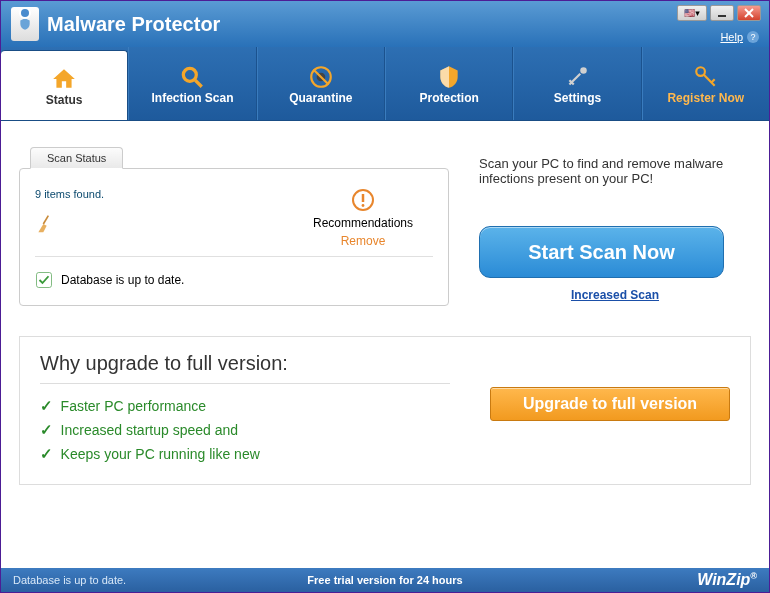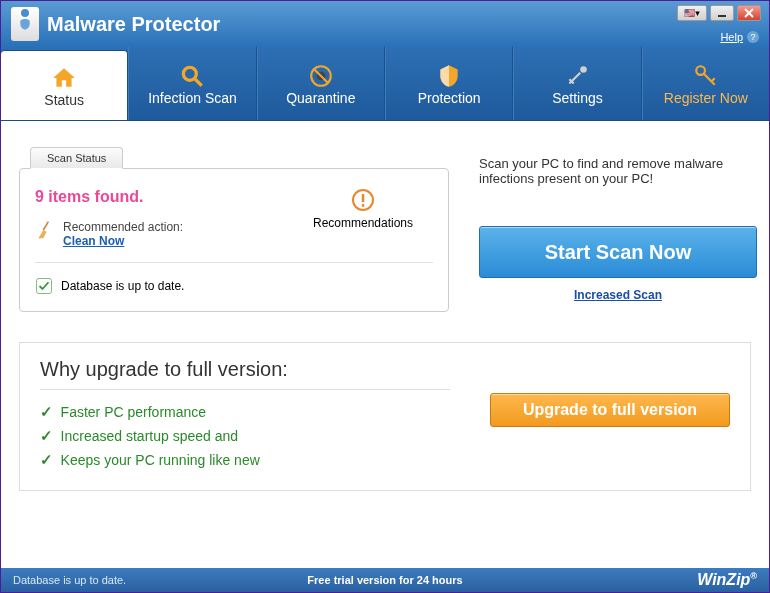--- a/index.html
+++ b/index.html
@@ -11,52 +11,52 @@
 .titlebar-icon svg { width: 14px; height: 14px; }
 .app-title { color: #fff; font-size: 20px; font-weight: bold; }
 .window-controls { position: absolute; right: 8px; top: 4px; display: flex; gap: 3px; align-items: center; }
 .flag-btn { width: 30px; height: 16px; background: linear-gradient(to bottom, #f0f0f0, #d0d0d0); border: 1px solid #999; border-radius: 2px; display: inline-flex; align-items: center; justify-content: center; cursor: pointer; font-size: 9px; }
 .win-btn { width: 24px; height: 16px; background: linear-gradient(to bottom, #f0f0f0, #d0d0d0); border: 1px solid #999; border-radius: 2px; display: inline-flex; align-items: center; justify-content: center; cursor: pointer; }
 .win-btn.close { background: linear-gradient(to bottom, #f59a8e, #d4432f); color: #fff; font-weight: bold; }
 .help-row { position: absolute; right: 10px; bottom: 4px; display: flex; align-items: center; gap: 4px; }
 .help-link { color: #fff; font-size: 11px; text-decoration: underline; cursor: pointer; }
 
 .tabs { height: 74px; background: linear-gradient(to bottom, #2d6fb3, #1e5a9c); display: flex; border-bottom: 1px solid #194d85; }
-.tab { flex: 1; display: flex; flex-direction: column; align-items: center; justify-content: center; border-right: 1px solid #1b528e; border-left: 1px solid #3a7cbe; cursor: pointer; color: #fff; font-size: 14px; font-weight: normal; padding: 6px 0; }
+.tab { flex: 1; display: flex; flex-direction: column; align-items: center; justify-content: center; border-right: 1px solid #1b528e; border-left: 1px solid #3a7cbe; cursor: pointer; color: #fff; font-size: 12px; font-weight: bold; padding: 6px 0; }
 .tab.active { background: #fff; color: #333; border-radius: 4px 4px 0 0; margin-top: 3px; border: 1px solid #194d85; border-bottom: none; }
 .tab:first-child { border-left: none; }
 .tab:last-child { border-right: none; }
 .tab:last-child span:last-child { color: #ffb84d; }
 .tab-icon { width: 28px; height: 28px; display: flex; align-items: center; justify-content: center; }
 
 .content { flex: 1; background: #fff; padding: 0; display: flex; flex-direction: column; }
 
 .main-area { display: flex; padding: 25px 18px 10px 18px; gap: 30px; }
 .scan-status-card { width: 430px; border: 1px solid #ccc; border-radius: 4px; position: relative; padding: 15px 15px 10px 15px; }
 .scan-status-tab { position: absolute; top: -22px; left: 10px; background: linear-gradient(to bottom, #fcfcfc, #e9e9e9); border: 1px solid #ccc; border-bottom: 1px solid #fff; border-radius: 4px 4px 0 0; padding: 4px 16px; font-size: 11px; color: #333; }
 .last-scan { font-weight: bold; font-size: 14px; color: #222; }
-.items-found { color: #ec4899; font-weight: bold; font-size: 16px; margin-top: 4px; margin-bottom: 8px; }
+.items-found { color: #0c4a6e; font-weight: normal; font-size: 11px; margin-top: 4px; margin-bottom: 8px; }
 
 .scan-row { display: flex; align-items: flex-start; }
 .scan-left { flex: 1; display: flex; align-items: flex-start; gap: 8px; padding: 6px 0; }
 .broom-icon { width: 20px; height: 20px; display: inline-flex; align-items: center; justify-content: center; }
 .scan-right { width: 140px; text-align: center; padding-top: 4px; }
 .alert-icon { width: 24px; height: 24px; margin: 0 auto 4px; }
 .rec-label { margin-bottom: 0; color: #000; }
 .recommended-text { color: #444; }
 .clean-link { color: #1a5fb4; text-decoration: underline; cursor: pointer; font-weight: bold; }
 .remove-text { color: #e8862d; margin-top: 4px; }
 
 .separator { height: 1px; background: #e0e0e0; margin: 8px 0; }
 .db-row { display: flex; align-items: center; gap: 8px; padding: 6px 0; }
 .check-icon { width: 18px; height: 18px; display: inline-flex; align-items: center; justify-content: center; }
 
 .right-col { flex: 1; padding-top: 10px; text-align: center; }
 .right-text { color: #333; font-size: 13px; margin-bottom: 18px; text-align: left; }
-.scan-btn { width: 278px; height: 52px; background: linear-gradient(to bottom, #5bb3ea, #2a8bd6); border: 1px solid #1f6fb0; color: #fff; font-size: 20px; font-weight: bold; border-radius: 3px; cursor: pointer; display: flex; align-items: center; justify-content: center; box-shadow: inset 0 1px 0 rgba(255,255,255,0.5); margin-top: 40px; }
+.scan-btn { width: 245px; height: 52px; background: linear-gradient(to bottom, #5bb3ea, #2a8bd6); border: 1px solid #1f6fb0; color: #fff; font-size: 20px; font-weight: bold; border-radius: 11px; cursor: pointer; display: flex; align-items: center; justify-content: center; box-shadow: inset 0 1px 0 rgba(255,255,255,0.5); margin-top: 40px; }
 .customize-link { color: #1a4fa8; text-decoration: underline; font-weight: bold; font-size: 12px; margin-top: 10px; display: inline-block; cursor: pointer; }
 
 .upgrade-box { margin: 20px 18px 12px 18px; border: 1px solid #ddd; padding: 15px 20px 18px 20px; display: flex; gap: 40px; align-items: flex-start; }
 .upgrade-left { flex: 1; }
 .upgrade-title { font-size: 20px; color: #333; font-weight: normal; border-bottom: 1px solid #ddd; padding-bottom: 8px; margin-bottom: 10px; }
 .check-item { display: flex; align-items: center; gap: 8px; color: #2a8a2a; font-size: 14px; padding: 3px 0; }
 .check-mark { color: #2a8a2a; font-size: 15px; font-weight: bold; }
 .upgrade-right { padding-top: 35px; }
 .upgrade-btn { width: 240px; height: 34px; background: linear-gradient(to bottom, #ffb84d, #f29a1f); border: 1px solid #c97a10; color: #fff; font-size: 16px; font-weight: bold; border-radius: 3px; cursor: pointer; box-shadow: inset 0 1px 0 rgba(255,255,255,0.5); }
 
@@ -163,33 +163,30 @@
         <div class="scan-row">
           <div style="flex:1;">
             <div class="items-found">9 items found.</div>
             <div class="scan-left">
               <span class="broom-icon">
                     <svg viewBox="0 0 24 24" width="20" height="20">
                       <line x1="16" y1="2" x2="10" y2="12" stroke="#c98b3a" stroke-width="2"></line>
                       <path fill="#e8b060" d="M4 22 L10 12 L14 14 L10 22 Z"></path>
                     </svg>
                   </span>
-              <div>
-                <div class="recommended-text">Recommended action:</div>
-                <span class="clean-link">Clean Now</span>
-              </div>
             </div>
           </div>
           <div class="scan-right">
             <div class="alert-icon"><svg viewBox="0 0 24 24" width="24" height="24">
                     <circle cx="12" cy="12" r="10" fill="none" stroke="#e8862d" stroke-width="2"></circle>
                     <line x1="12" y1="6" x2="12" y2="14" stroke="#e8862d" stroke-width="2.5"></line>
                     <circle cx="12" cy="17.5" r="1.4" fill="#e8862d"></circle>
                   </svg></div>
             <div class="rec-label">Recommendations</div>
+            <div class="remove-text">Remove</div>
           </div>
         </div>
         <div class="separator"></div>
         <div class="db-row">
           <span class="check-icon">
                 <svg viewBox="0 0 24 24" width="18" height="18">
                   <rect x="2" y="2" width="20" height="20" rx="3" fill="#fff" stroke="#5aa65a" stroke-width="1"></rect>
                   <path d="M6 12 L10 16 L18 7" fill="none" stroke="#3a9a3a" stroke-width="2.5"></path>
                 </svg>
               </span>

